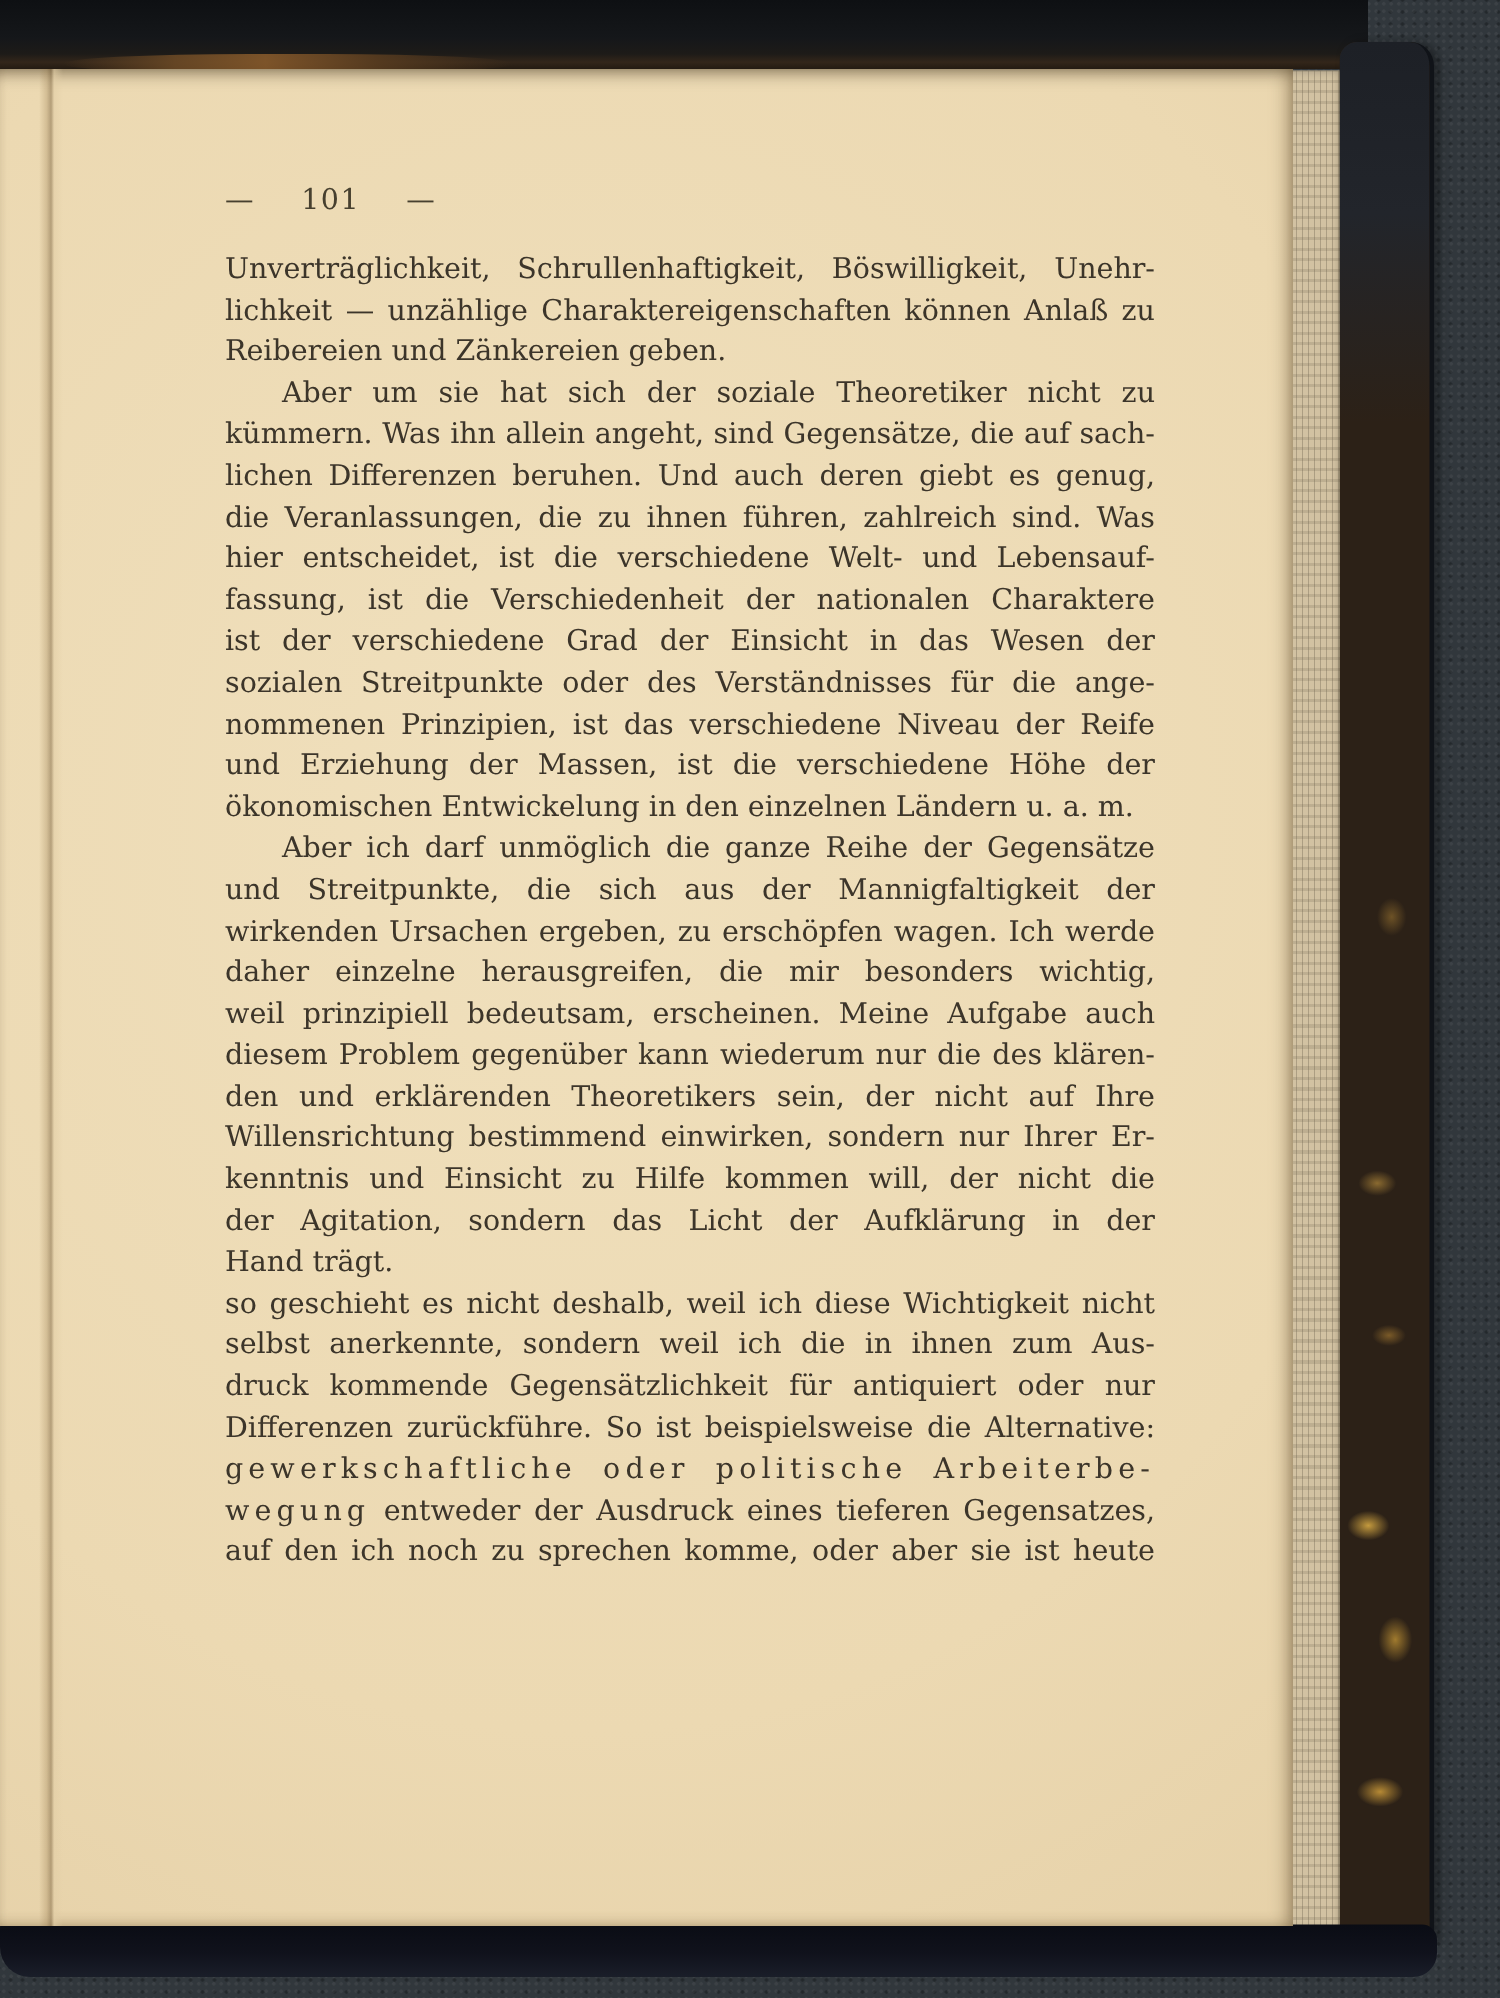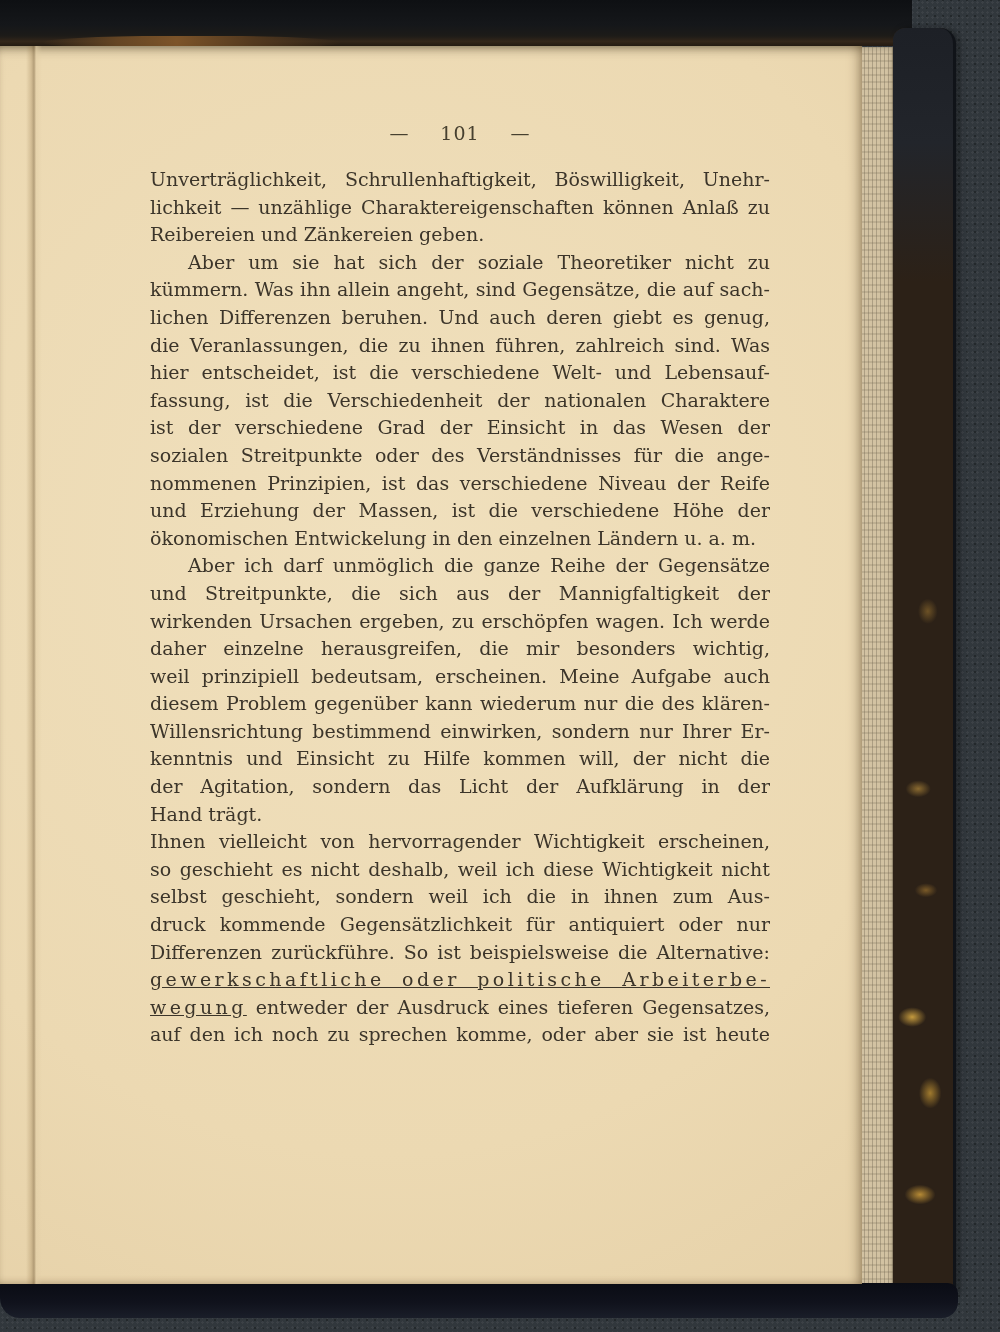--- a/index.html
+++ b/index.html
@@ -74,27 +74,27 @@
       rgba(100,75,40,0.42) 50%, rgba(225,205,165,0.55) 63%,
       rgba(150,120,75,0) 100%);
   }
 
   
   .text-block {
     position: absolute; left: 150px; top: 74px; width: 620px;
     color: #3c352a; font-size: 19px; line-height: 27.6px;
   }
   .page-number {
-    text-align: center; word-spacing: 1.25em; color: #47402f;
+    text-align: left; word-spacing: 1.25em; color: #47402f;
     height: 28px; margin-bottom: 18px; letter-spacing: 1px;
   }
   .line { height: 27.6px; overflow: hidden; text-align: justify; text-align-last: justify; }
   .line.indent { text-indent: 38px; }
   .line.endline { text-align: center; text-align-last: left; }
-  .spaced { letter-spacing: 0.18em; text-decoration: underline; }
+  .spaced { letter-spacing: 0.18em; }
 </style>
 </head>
 <body>
 
 <div class="cover-top"></div>
 <div class="cover-top-glint"></div>
 <div class="fore-edge-pages"></div>
 <div class="cover-right"></div>
 <div class="cover-bottom"></div>
 <div class="corner-shadow"></div>
@@ -117,27 +117,27 @@
         <div class="line">sozialen Streitpunkte oder des Verständnisses für die ange-</div>
         <div class="line">nommenen Prinzipien, ist das verschiedene Niveau der Reife</div>
         <div class="line">und Erziehung der Massen, ist die verschiedene Höhe der</div>
         <div class="line endline">ökonomischen Entwickelung in den einzelnen Ländern u. a. m.</div>
         <div class="line indent">Aber ich darf unmöglich die ganze Reihe der Gegensätze</div>
         <div class="line">und Streitpunkte, die sich aus der Mannigfaltigkeit der</div>
         <div class="line">wirkenden Ursachen ergeben, zu erschöpfen wagen. Ich werde</div>
         <div class="line">daher einzelne herausgreifen, die mir besonders wichtig,</div>
         <div class="line">weil prinzipiell bedeutsam, erscheinen. Meine Aufgabe auch</div>
         <div class="line">diesem Problem gegenüber kann wiederum nur die des klären-</div>
+        <div class="line">den und erklärenden Theoretikers sein, der nicht auf Ihre</div>
         <div class="line">Willensrichtung bestimmend einwirken, sondern nur Ihrer Er-</div>
         <div class="line">kenntnis und Einsicht zu Hilfe kommen will, der nicht die Fackel</div>
         <div class="line">der Agitation, sondern das Licht der Aufklärung in der</div>
         <div class="line endline">Hand trägt.</div>
-        <div class="line">Ihnen vielleicht von hervorragender Wichtigkeit erscheinen,</div>
         <div class="line">so geschieht es nicht deshalb, weil ich diese Wichtigkeit nicht</div>
-        <div class="line">selbst geschieht, sondern weil ich die in ihnen zum Aus-</div>
+        <div class="line">selbst anerkennte, sondern weil ich die in ihnen zum Aus-</div>
         <div class="line">druck kommende Gegensätzlichkeit für antiquiert oder nur</div>
         <div class="line">Differenzen zurückführe. So ist beispielsweise die Alternative:</div>
         <div class="line"><span class="spaced">gewerkschaftliche oder politische Arbeiterbe-</span></div>
         <div class="line"><span class="spaced">wegung</span><span> entweder der Ausdruck eines tieferen Gegensatzes,</span></div>
         <div class="line">auf den ich noch zu sprechen komme, oder aber sie ist heute</div>
       </div>
   </div>
 </div>
 
 </body></html>

